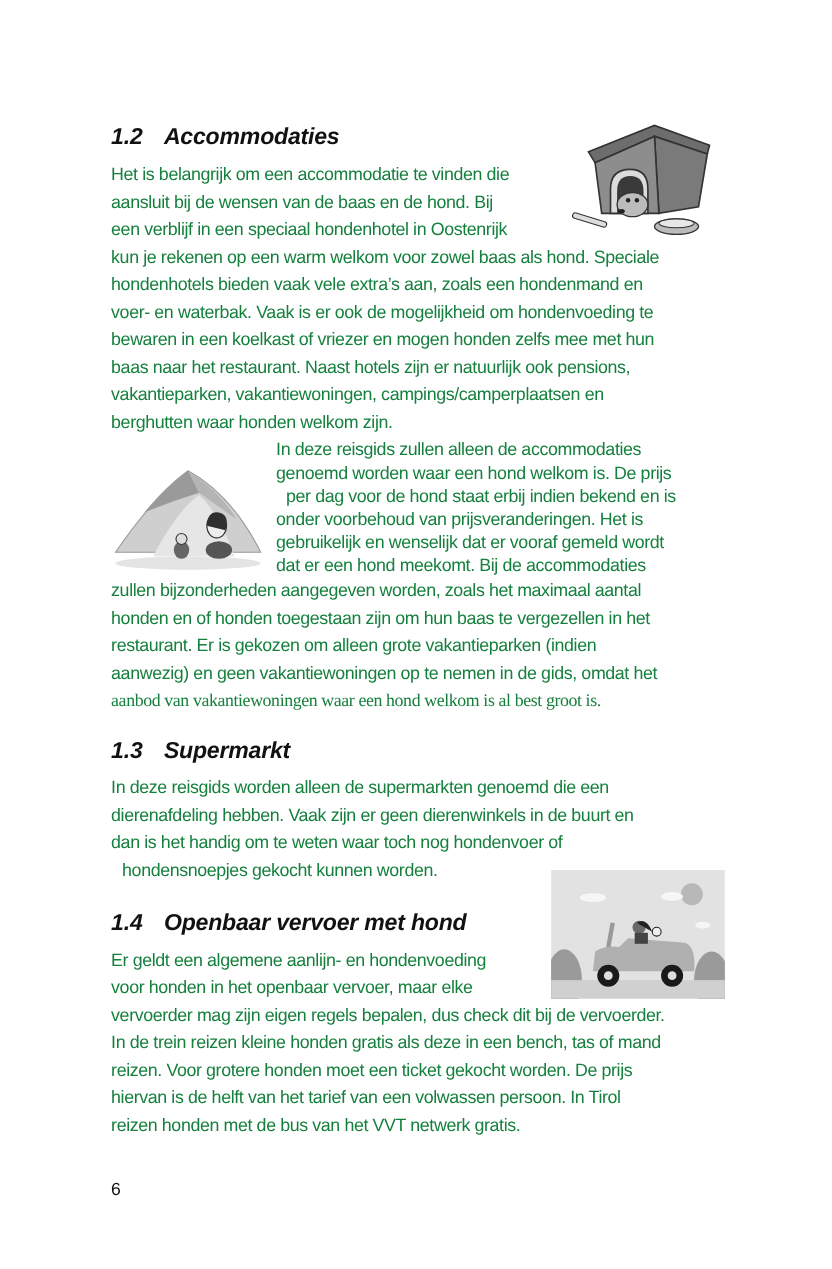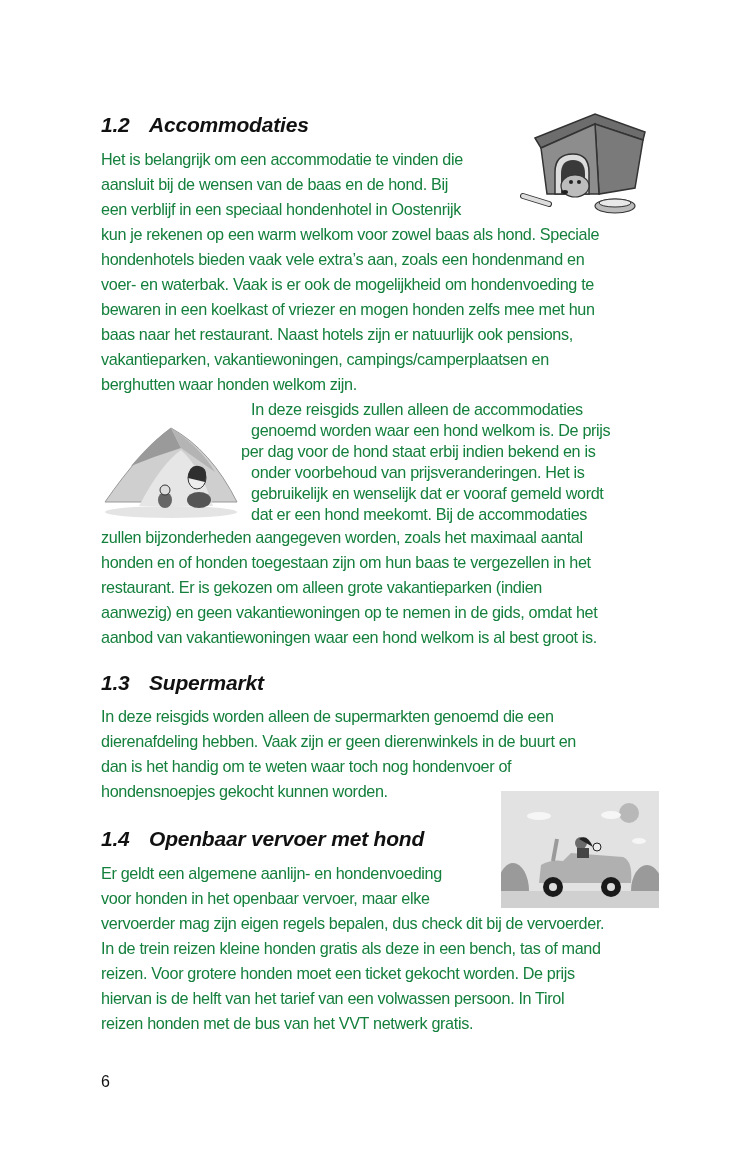--- a/index.html
+++ b/index.html
@@ -29,29 +29,29 @@
   <div class="line" style="top:222px;">kun je rekenen op een warm welkom voor zowel baas als hond. Speciale</div>
   <div class="line" style="top:272px;">voer- en waterbak. Vaak is er ook de mogelijkheid om hondenvoeding te</div>
   <div class="line" style="top:247px;">hondenhotels bieden vaak vele extra’s aan, zoals een hondenmand en</div>
   <div class="line" style="top:297px;">bewaren in een koelkast of vriezer en mogen honden zelfs mee met hun</div>
   <div class="line" style="top:322px;">baas naar het restaurant. Naast hotels zijn er natuurlijk ook pensions,</div>
   <div class="line" style="top:347px;">vakantieparken, vakantiewoningen, campings/camperplaatsen en</div>
   <div class="line" style="top:372px;">berghutten waar honden welkom zijn.</div>
 
   <div class="line" style="top:397px; left:251px;">In deze reisgids zullen alleen de accommodaties</div>
   <div class="line" style="top:418px; left:251px;">genoemd worden waar een hond welkom is. De prijs</div>
-  <div class="line" style="top:439px; left:241px;">per dag voor de hond staat erbij indien bekend en is</div>
+  <div class="line" style="top:439px; left:260px;">per dag voor de hond staat erbij indien bekend en is</div>
   <div class="line" style="top:460px; left:251px;">onder voorbehoud van prijsveranderingen. Het is</div>
   <div class="line" style="top:481px; left:251px;">gebruikelijk en wenselijk dat er vooraf gemeld wordt</div>
   <div class="line" style="top:502px; left:251px;text-align:right;">dat er een hond meekomt. Bij de accommodaties</div>
   <div class="line" style="top:525px;">zullen bijzonderheden aangegeven worden, zoals het maximaal aantal</div>
   <div class="line" style="top:550px;">honden en of honden toegestaan zijn om hun baas te vergezellen in het</div>
   <div class="line" style="top:575px;">restaurant. Er is gekozen om alleen grote vakantieparken (indien</div>
   <div class="line" style="top:600px;">aanwezig) en geen vakantiewoningen op te nemen in de gids, omdat het</div>
-  <div class="line" style="top:625px;">aanbod van vakantiewoningen waar een hond welkom is al best groot is.</div>
+  <div class="line" style="top:625px;font-family:Liberation Serif, serif;">aanbod van vakantiewoningen waar een hond welkom is al best groot is.</div>
 
   <svg class="img" style="left:515px; top:108px;" width="160" height="112" viewBox="0 0 160 112">
     <polygon points="20,30 80,6 130,24 128,32 80,16 26,40" fill="#6d6d6d" stroke="#333" stroke-width="1.5"></polygon>
     <polygon points="80,16 128,32 120,80 84,86" fill="#7a7a7a" stroke="#333" stroke-width="1.5"></polygon>
     <polygon points="26,40 80,16 84,86 32,86" fill="#8d8d8d" stroke="#333" stroke-width="1.5"></polygon>
     <path d="M40,86 L40,64 Q40,46 58,46 Q74,46 74,64 L74,86 Z" fill="#dcdcdc" stroke="#333" stroke-width="1.5"></path>
     <path d="M46,86 L46,66 Q46,52 58,52 Q70,52 70,66 L70,86 Z" fill="#3a3a3a"></path>
     <ellipse cx="60" cy="78" rx="14" ry="11" fill="#bcbcbc" stroke="#333" stroke-width="1.2"></ellipse>
     <circle cx="56" cy="74" r="2" fill="#222"></circle>
       <circle cx="64" cy="74" r="2" fill="#222"></circle>
@@ -74,21 +74,21 @@
     <ellipse cx="64" cy="80" rx="7" ry="8" fill="#666"></ellipse>
     <circle cx="64" cy="70" r="5" fill="#ddd" stroke="#333" stroke-width="1"></circle>
   </svg>
 
   <div class="h" style="top:671px;">
     <span class="num">1.3</span><span>Supermarkt</span>
   </div>
   <div class="line" style="top:704px;">In deze reisgids worden alleen de supermarkten genoemd die een</div>
   <div class="line" style="top:729px;">dierenafdeling hebben. Vaak zijn er geen dierenwinkels in de buurt en</div>
   <div class="line" style="top:754px;">dan is het handig om te weten waar toch nog hondenvoer of</div>
-  <div class="line" style="top:779px;">hondensnoepjes gekocht kunnen worden.</div>
+  <div class="line" style="top:779px;margin-left:10px;">hondensnoepjes gekocht kunnen worden.</div>
 
   <div class="h" style="top:827px;">
     <span class="num">1.4</span><span>Openbaar vervoer met hond</span>
   </div>
   <div class="line" style="top:861px;">Er geldt een algemene aanlijn- en hondenvoeding</div>
   <div class="line" style="top:886px;">voor honden in het openbaar vervoer, maar elke</div>
   <div class="line" style="top:911px;">vervoerder mag zijn eigen regels bepalen, dus check dit bij de vervoerder.</div>
   <div class="line" style="top:961px;">reizen. Voor grotere honden moet een ticket gekocht worden. De prijs</div>
   <div class="line" style="top:936px;">In de trein reizen kleine honden gratis als deze in een bench, tas of mand</div>
   <div class="line" style="top:986px;">hiervan is de helft van het tarief van een volwassen persoon. In Tirol</div>

